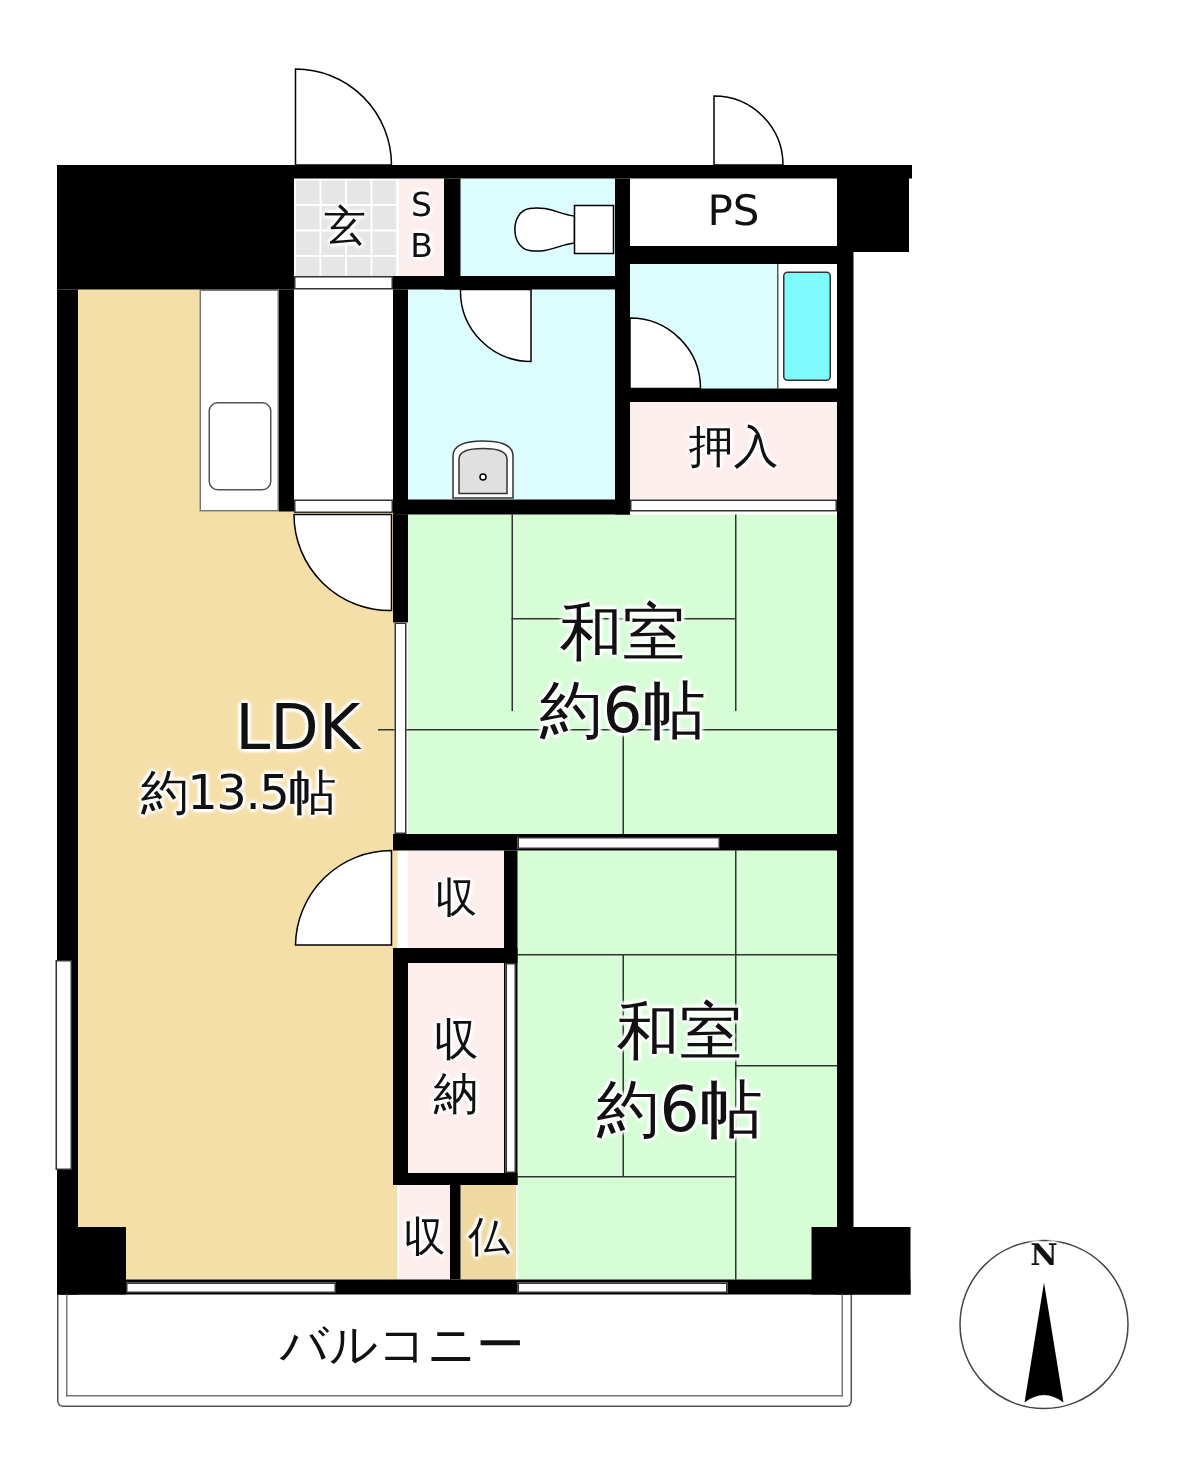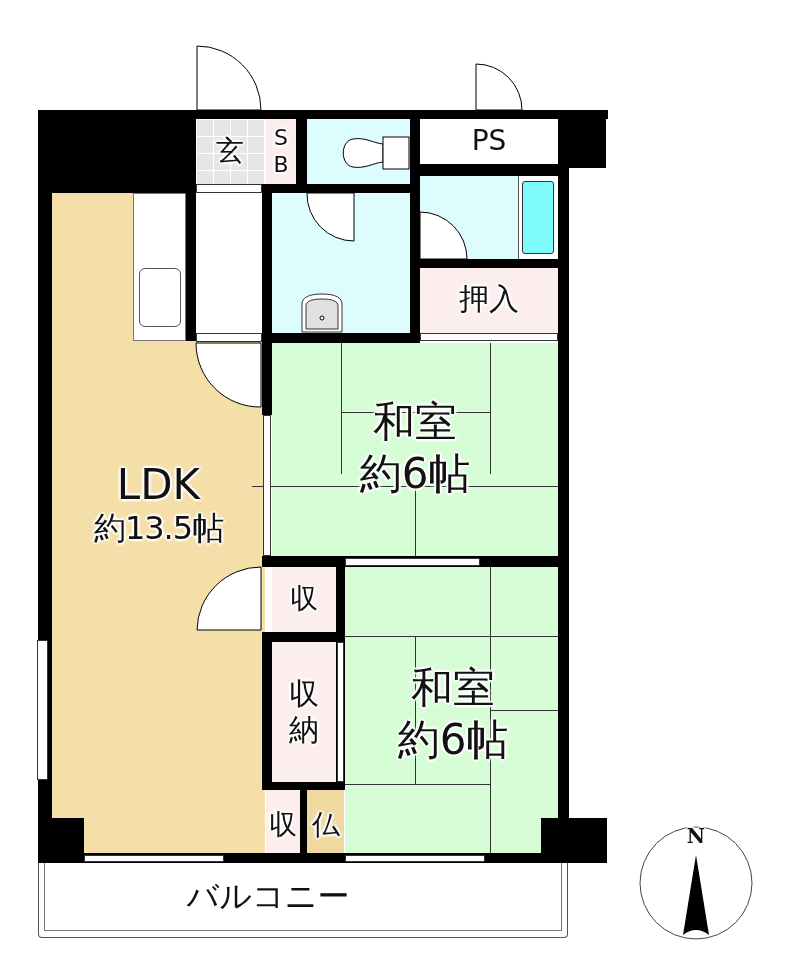--- a/index.html
+++ b/index.html
@@ -127,21 +127,21 @@
 <div class="abs" style="left:44px;top:863px;width:518px;height:68px;border:1px solid #777;border-top:none;"></div>
 
 <div class="lbl" style="left:206px;top:136px;width:48px;font-size:28px;">玄</div>
 <div class="lbl" style="left:266px;top:124px;width:30px;font-size:22px;line-height:27px;">
   <div>S</div>
   <div>B</div>
 </div>
 <div class="lbl" style="left:420px;top:126px;width:138px;font-size:28px;">PS</div>
 <div class="lbl" style="left:420px;top:283px;width:138px;font-size:30px;">押入</div>
 
-<div class="lbl" style="left:52px;top:463px;width:213px;font-size:42px;">LDK</div>
+<div class="lbl" style="left:52px;top:463px;width:213px;font-size:42px;padding-left:40px;">LDK</div>
 <div class="lbl" style="left:46px;top:512px;width:225px;font-size:32px;letter-spacing:-1px;">約13.5帖</div>
 
 <div class="lbl" style="left:320px;top:400px;width:190px;font-size:42px;">和室</div>
 <div class="lbl" style="left:320px;top:452px;width:190px;font-size:42px;">約6帖</div>
 
 <div class="lbl" style="left:358px;top:666px;width:190px;font-size:42px;">和室</div>
 <div class="lbl" style="left:358px;top:718px;width:190px;font-size:42px;">約6帖</div>
 
 <div class="lbl" style="left:272px;top:584px;width:64px;font-size:28px;">収</div>
 <div class="lbl" style="left:272px;top:676px;width:64px;font-size:30px;line-height:36px;">

